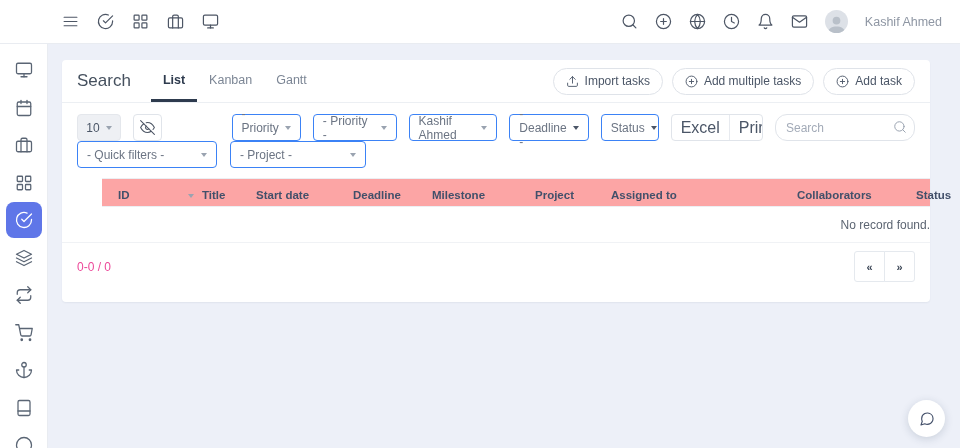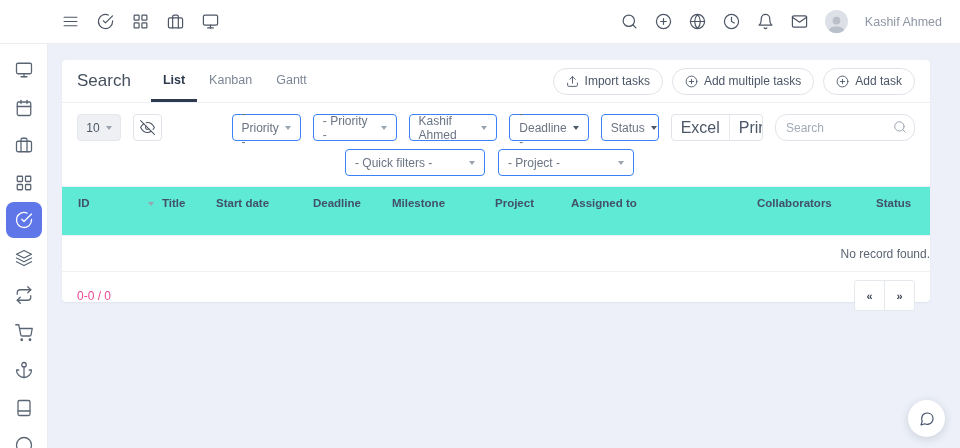--- a/index.html
+++ b/index.html
@@ -38,21 +38,21 @@
          cursor:pointer; border-bottom:3px solid transparent; }
   .tab.active { color:#2e3b4e; font-weight:bold; border-bottom-color:#2e3b4e; }
   .head-actions { display:flex; align-items:center; gap:9px; margin-left:auto; }
   .btn { display:flex; align-items:center; gap:6px; height:27px; padding:0 12px; background:#fff;
          border:1px solid #dfe3e9; border-radius:15px; font-size:12px; color:#4b5667; cursor:pointer; white-space:nowrap; }
   .btn svg { width:13px; height:13px; }
 
   
   .filter-area { padding:11px 15px 10px; }
   .frow1 { display:flex; align-items:center; gap:12px; }
-  .frow2 { display:flex; justify-content:center; gap:13px; margin-top:8px; padding-right:13px; }
+  .frow2 { display:flex; justify-content:flex-start; gap:13px; margin-top:0; padding-right:13px; }
   .sel { display:flex; align-items:center; justify-content:space-between; height:27px; padding:0 9px;
          border:1px solid #3b82f6; border-radius:4px; background:#fff; font-size:12px; color:#6b7483; cursor:pointer; }
   .caret { width:0; height:0; border-left:3.5px solid transparent; border-right:3.5px solid transparent;
            border-top:4px solid #9aa3b0; margin-left:6px; flex:0 0 auto; }
   .caret.dark { border-top-color:#4b5667; }
   .sel-pagesize { width:44px; background:#eef0f4; border-color:#e4e7ec; color:#4b5667; justify-content:center; }
   .btn-eye { width:34px; height:27px; display:flex; align-items:center; justify-content:center;
              border:1px solid #e0e4ea; border-radius:4px; background:#fff; color:#4d5665; cursor:pointer; }
   .btn-eye svg { width:15px; height:15px; }
   .sel-priority { width:70px; margin-left:58px; }
@@ -65,21 +65,21 @@
   .btn-group .seg + .seg { border-left:1px solid #e7eaef; }
   .search-wrap { position:relative; margin-left:auto; }
   .search-input { width:140px; height:27px; border:1px solid #e0e4ea; border-radius:12px;
                   padding:0 28px 0 10px; font-size:12px; color:#4c1d95; font-family:"Liberation Sans", sans-serif; outline:none; }
   .search-input::placeholder { color:#a3abb8; }
   .search-wrap svg { position:absolute; right:8px; top:6px; width:14px; height:14px; color:#9aa3b0; pointer-events:none; }
   .sel-quick { width:140px; }
   .sel-project { width:136px; }
 
   
-  .thead { position:relative; height:50px; border-top:1px solid #eceff3; border-bottom:1px solid #eceff3; background:#5eead4; }
+  .thead { position:relative; height:29px; border-top:1px solid #eceff3; border-bottom:1px solid #eceff3; background:#fca5a5;margin-left:40px; }
   .th { position:absolute; top:0; height:33px; line-height:33px; font-size:11.5px; font-weight:bold; color:#42506a; cursor:pointer; }
   .sort-caret { position:absolute; left:80px; top:15px; }
   .empty-row { height:36px; display:flex; align-items:center; justify-content:flex-end;
                border-bottom:1px solid #f0f2f5; font-size:12px; color:#5c6572; }
 
   
   .pager { display:flex; align-items:center; height:47px; padding:0 15px; }
   .range { font-size:12px; color:#ec4899; }
   .page-btns { display:flex; margin-left:auto; }
   .pbtn { width:31px; height:31px; background:#fff; border:1px solid #e5e9ee; display:flex; align-items:center;

